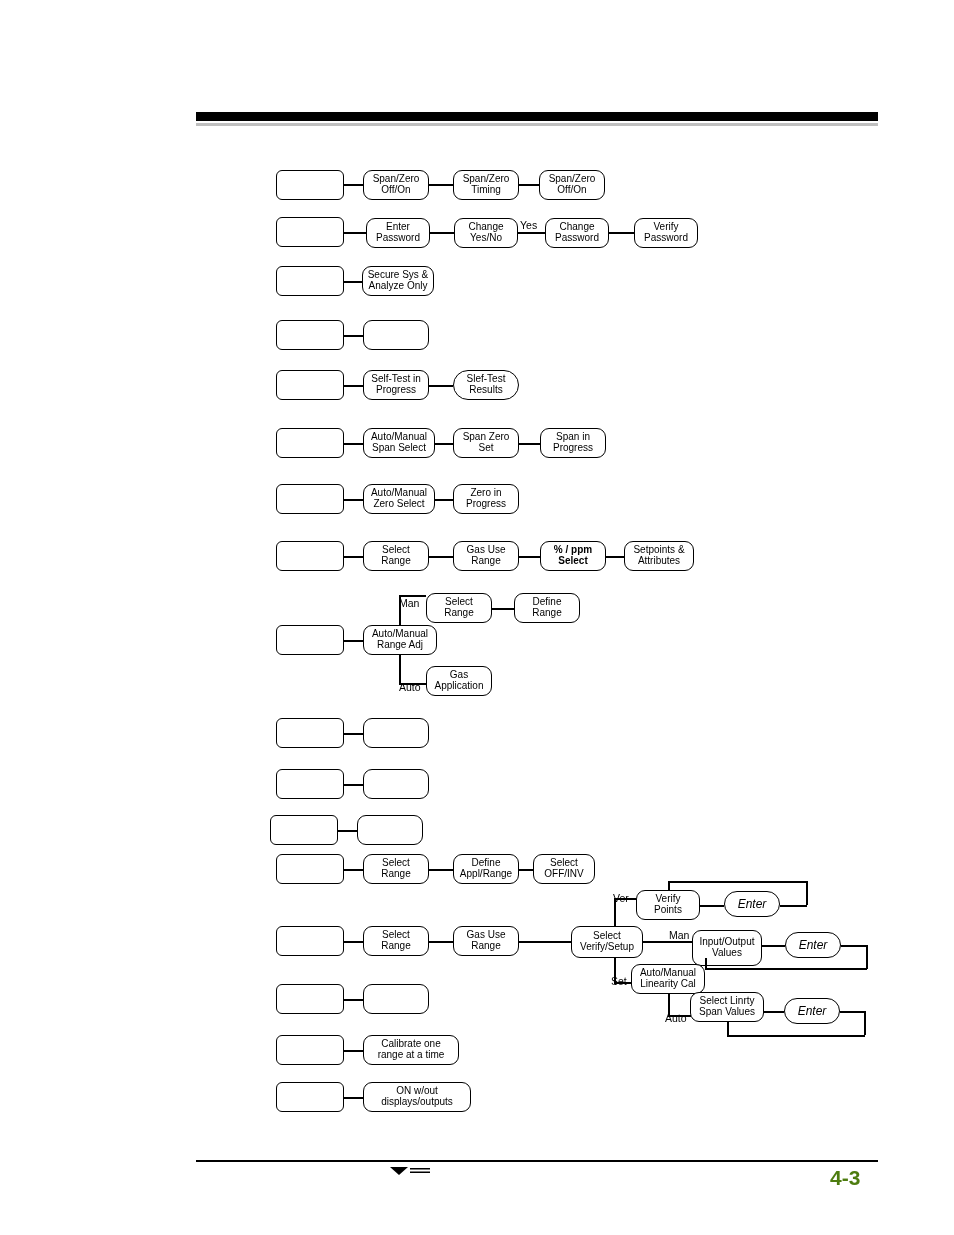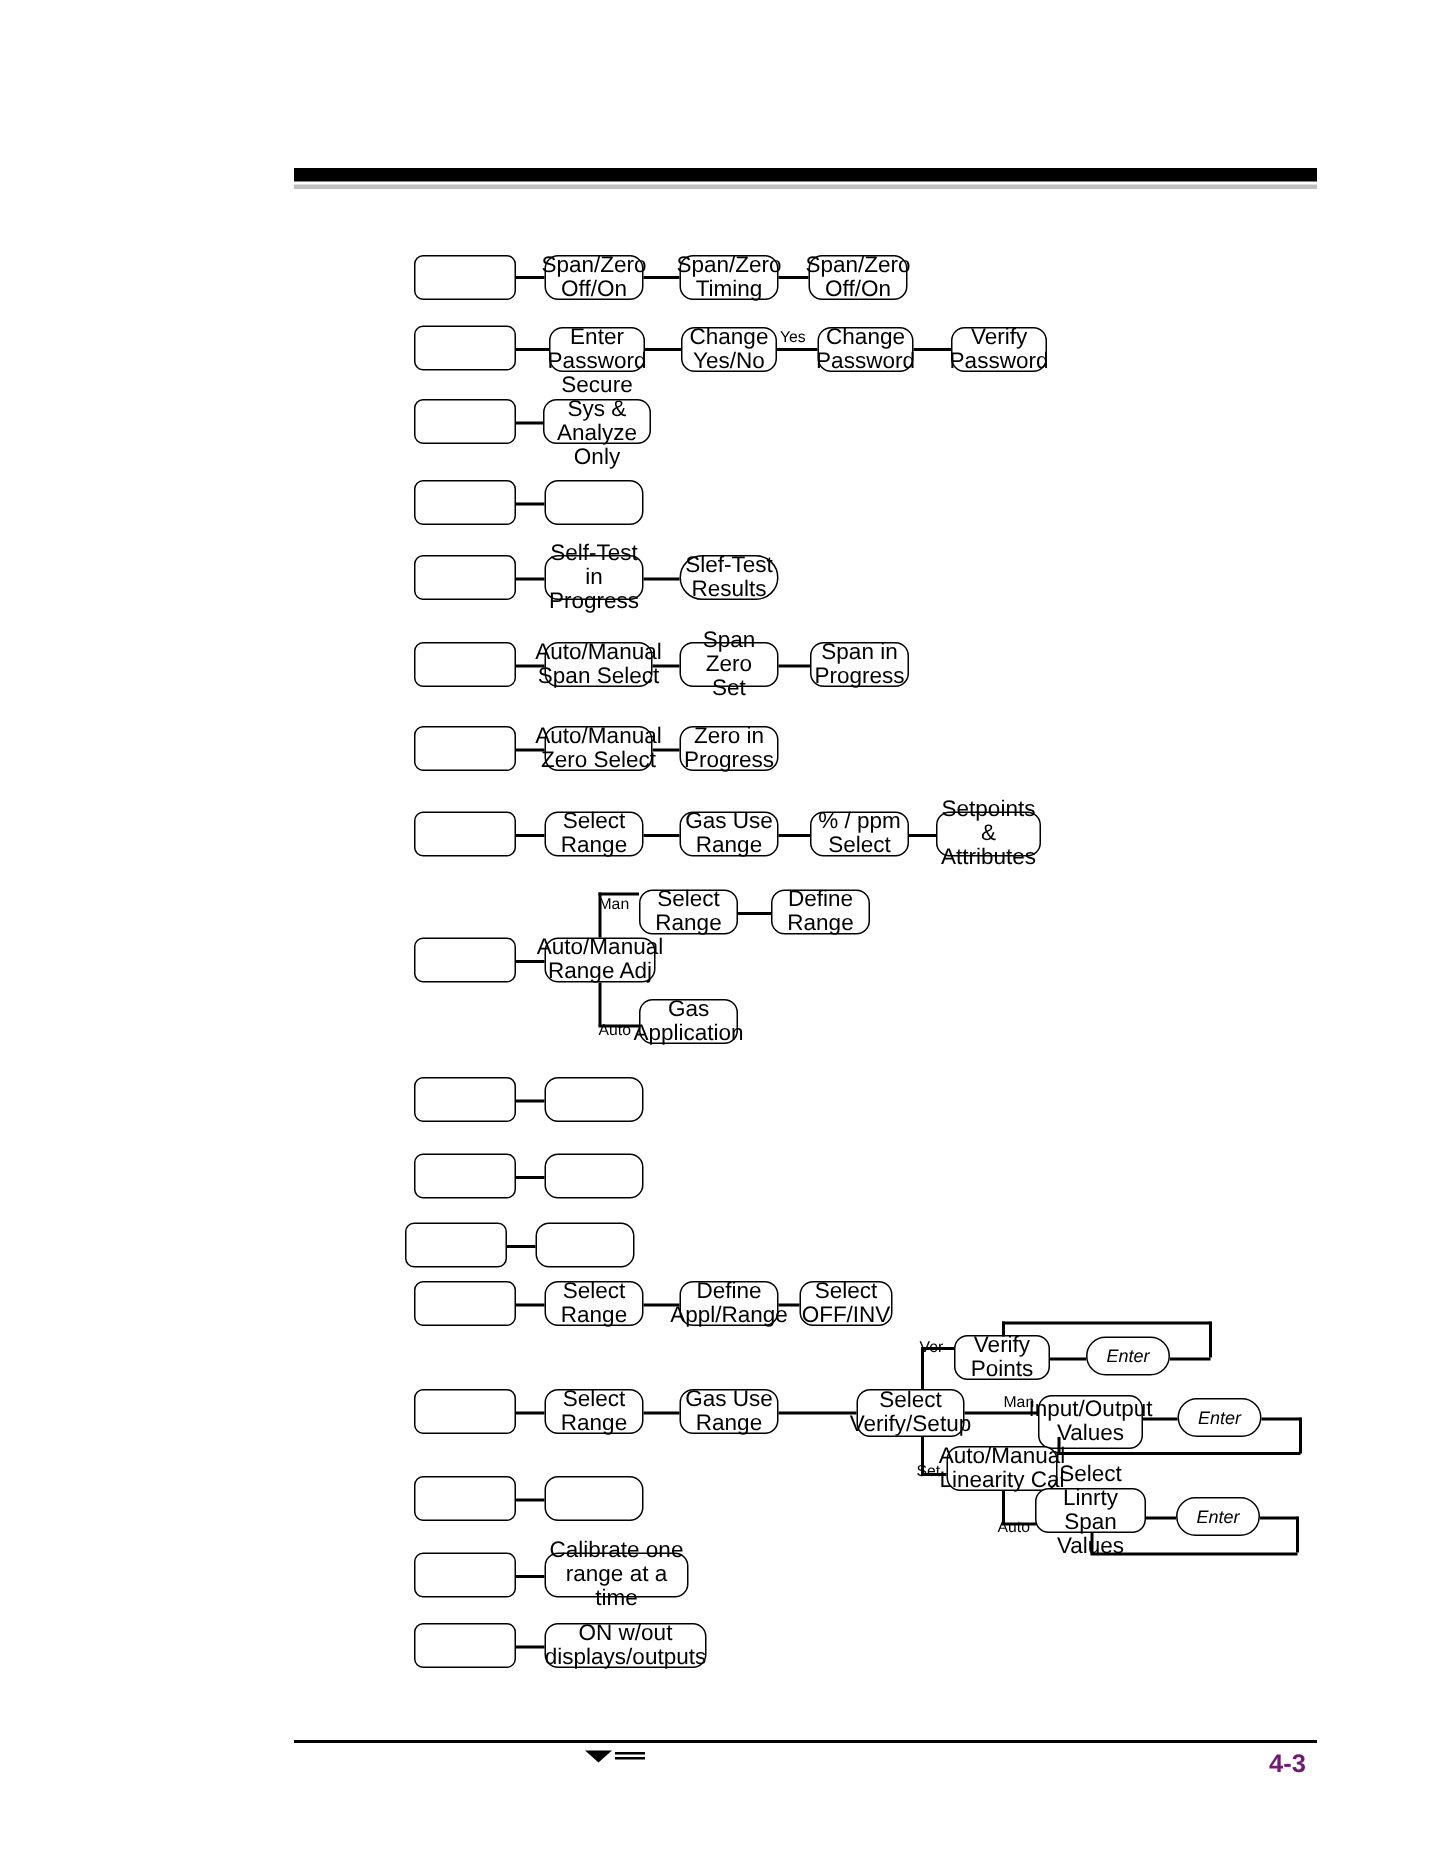--- a/index.html
+++ b/index.html
@@ -9,34 +9,34 @@
     position:relative;overflow:hidden;
   }
   .page{position:absolute;left:0;top:0;width:954px;height:1235px;}
 
   
   .hdr-rule{position:absolute;left:196px;top:112px;width:682px;height:9px;background:#000;}
   .hdr-rule2{position:absolute;left:196px;top:123px;width:682px;height:3px;background:#bfbfbf;}
 
   
   .ftr-rule{position:absolute;left:196px;top:1160px;width:682px;height:2px;background:#000;}
-  .ftr-page{position:absolute;left:830px;top:1166px;font-size:17px;font-weight:bold;color:#701a75;margin-left:16px;}
+  .ftr-page{position:absolute;left:830px;top:1166px;font-size:21px;font-weight:bold;color:#4d7c0f;}
   .ftr-logo{position:absolute;left:388px;top:1163px;width:44px;height:16px;}
 
   .caption{position:absolute;left:0;top:1122px;width:954px;text-align:center;
            font-style:italic;font-size:14.5px;color:#000;}
 
   
   .node{
     position:absolute;border:1.6px solid #000;border-radius:9px;background:#fff;
     box-sizing:border-box;display:flex;align-items:center;justify-content:center;
     text-align:center;line-height:1.08;color:#000;
   }
   .node .lbl{display:block;padding:0 2px;white-space:pre-line;}
-  .n-txt{font-size:15px;}
+  .n-txt{font-size:10px;}
   .n-ital{font-style:italic;font-size:12px;}
 
   .blank{border-radius:6px;}
 
   
   .ln{position:absolute;background:#000;}
   .lnh{height:1.6px;}
   .lnv{width:1.6px;}
 
   
@@ -165,21 +165,21 @@
   <div class="node" style="left:363px;top:541px;width:66px;height:30px;">
     <span class="lbl n-txt">Select
 Range</span>
   </div>
   <div class="ln lnh" style="left:429px;top:556px;width:24px;"></div>
   <div class="node" style="left:453px;top:541px;width:66px;height:30px;">
     <span class="lbl n-txt">Gas  Use
 Range</span>
   </div>
   <div class="ln lnh" style="left:519px;top:556px;width:21px;"></div>
-  <div class="node" style="left:540px;top:541px;width:66px;height:30px;">
+  <div class="node" style="left:540px;top:541px;width:66px;height:30px;font-weight:bold;">
     <span class="lbl n-txt">%  /  ppm
 Select</span>
   </div>
   <div class="ln lnh" style="left:606px;top:556px;width:18px;"></div>
   <div class="node" style="left:624px;top:541px;width:70px;height:30px;">
     <span class="lbl n-txt">Setpoints  &amp;
 Attributes</span>
   </div>
 
   <div class="node blank" style="left:276px;top:625px;width:68px;height:30px;">

